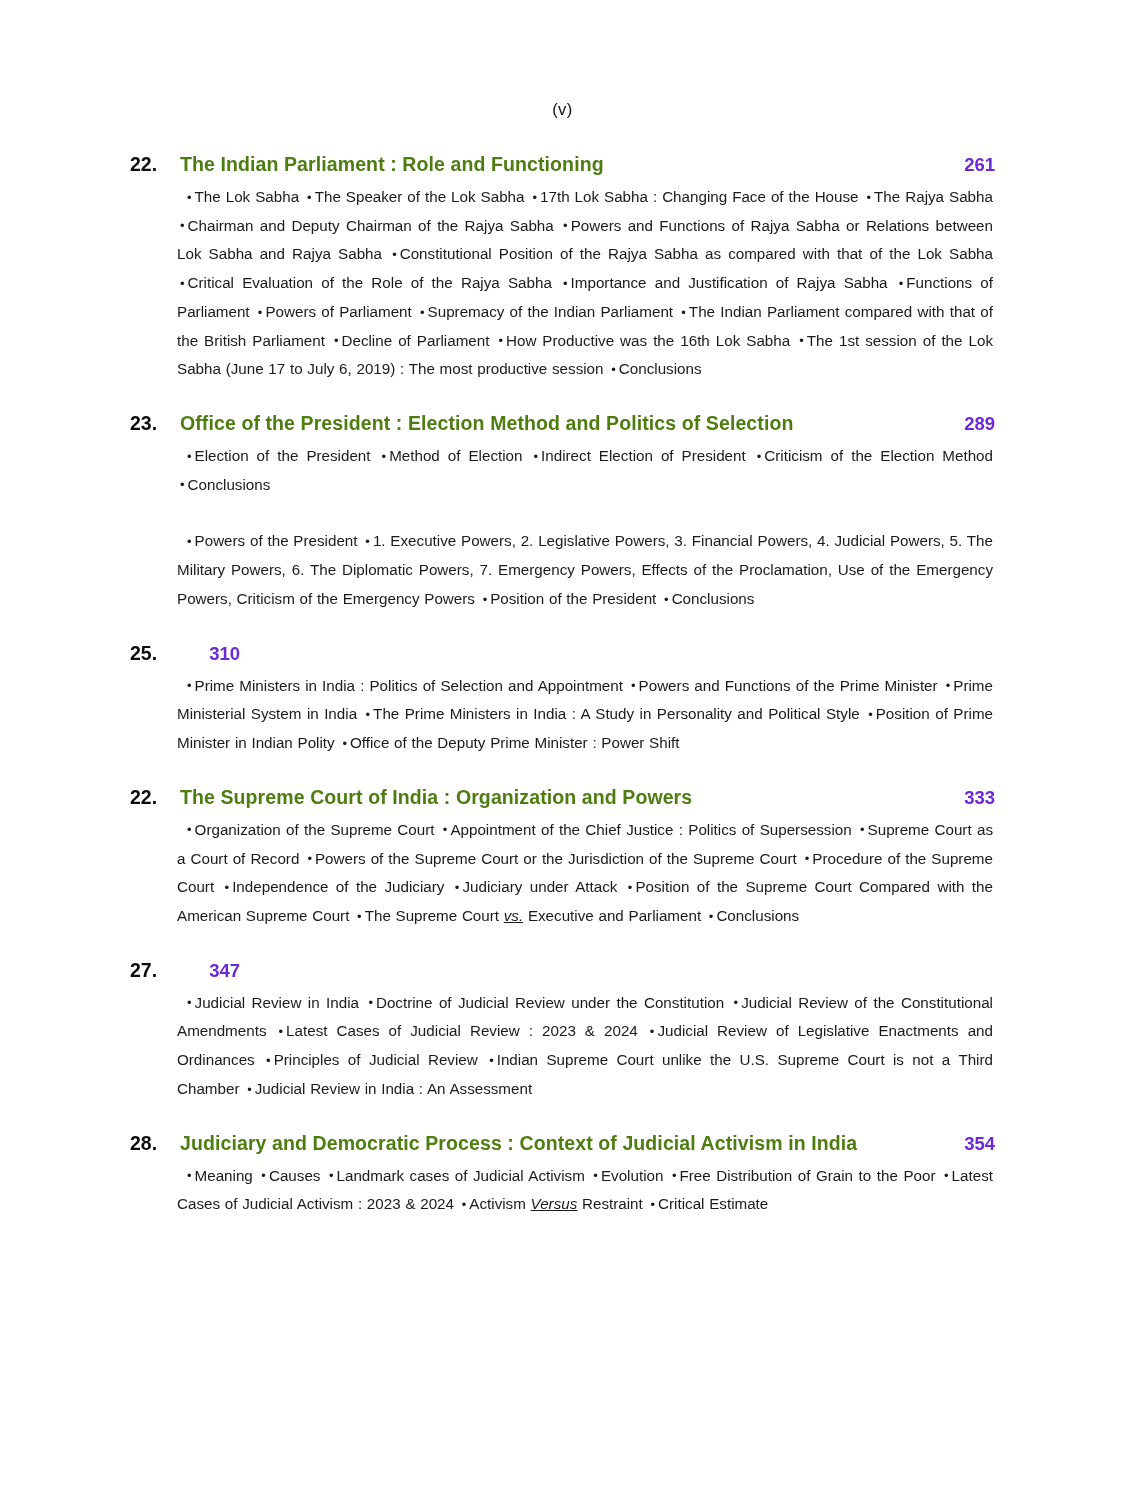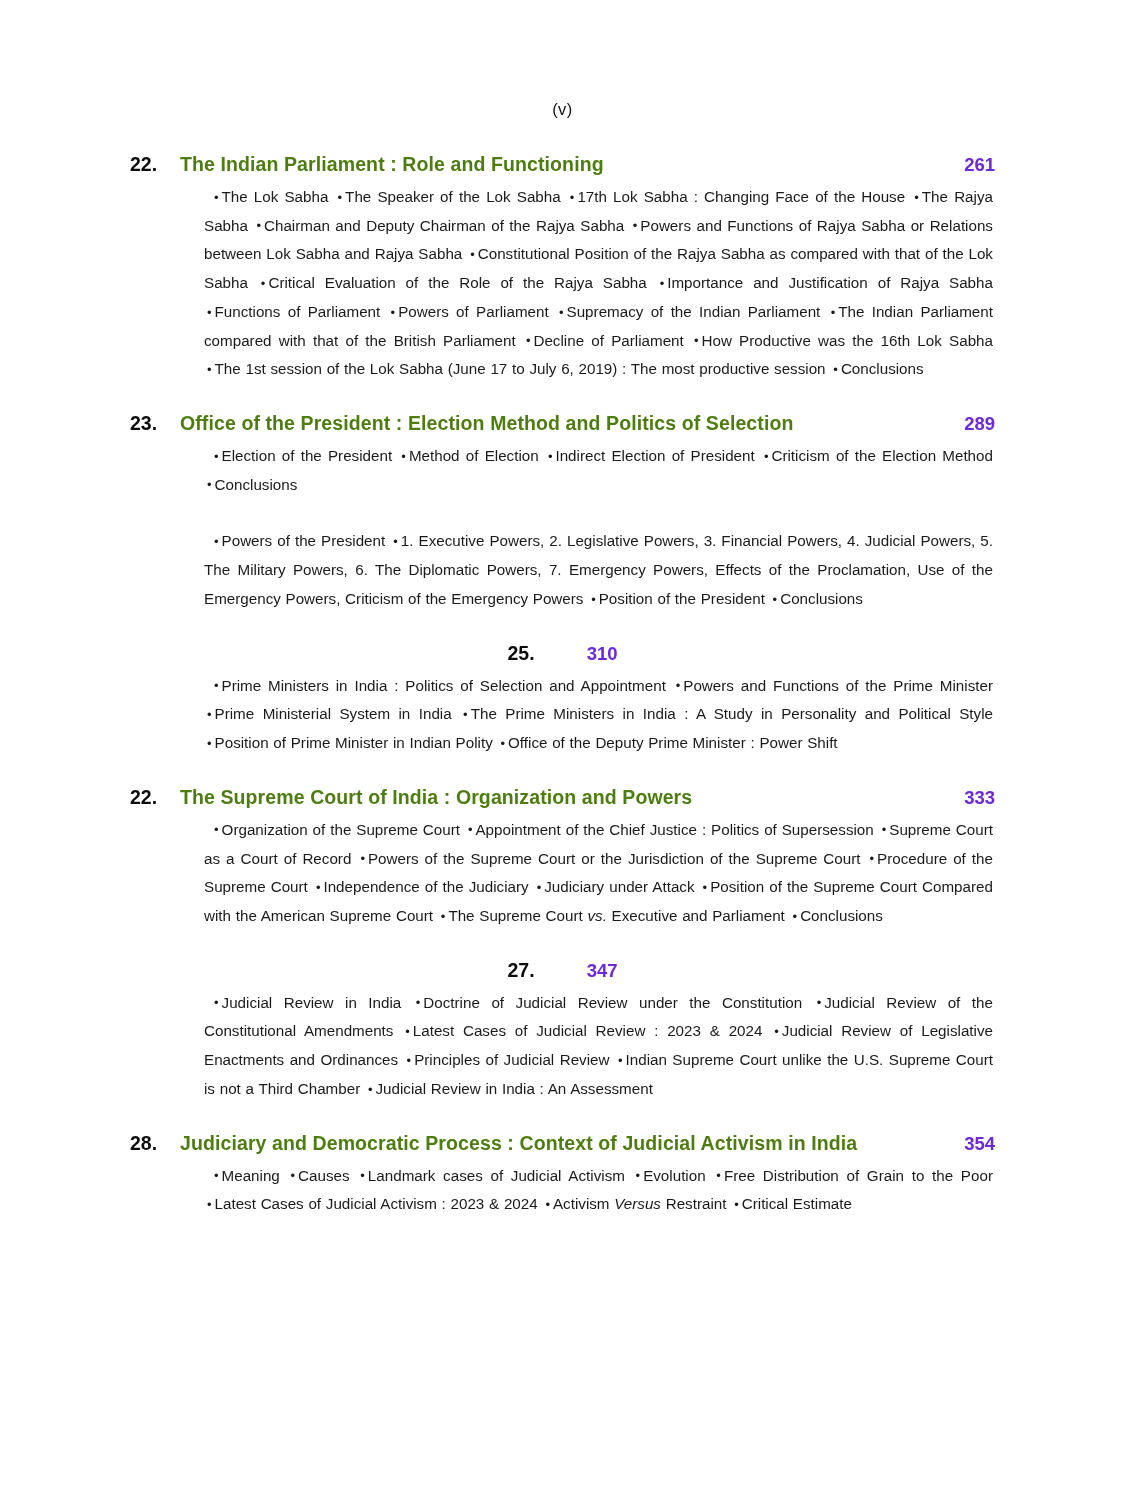--- a/index.html
+++ b/index.html
@@ -30,21 +30,20 @@
     margin: 0 0 34px 0;
     color: #141414;
   }
   .toc-entry {
     margin-bottom: 28px;
   }
   .entry-head {
     display: flex;
     align-items: baseline;
     width: 100%;
-    justify-content: center;
   }
   .entry-num {
     width: 50px;
     flex: 0 0 50px;
     font-size: 19.5px;
     font-weight: bold;
     color: #0d0d0d;
   }
   .entry-title {
     flex: 1 1 auto;
@@ -54,39 +53,40 @@
     letter-spacing: 0.1px;
   }
   .entry-page {
     flex: 0 0 60px;
     text-align: right;
     font-size: 18.5px;
     font-weight: bold;
     color: #6d28d9;
   }
   .entry-sub {
-    margin: 7px 0 0 74px;
+    margin: 7px 0 0 47px;
     padding-right: 2px;
     font-size: 15.2px;
     line-height: 1.89;
     text-align: justify;
     color: #1a1a1a;
     word-spacing: 0.5px;
   }
   .entry-sub .lead-indent {
     display: inline-block;
     width: 7px;
   }
   .bullet {
     font-size: 13px;
     vertical-align: middle;
     padding: 0 3px;
   }
   .ital {
     font-style: italic;
+    text-decoration: underline;
   }
 </style>
 </head>
 <body>
 
 <div class="page">
 
   <div class="page-number">(v)</div>
 
   <div id="toc-list">

